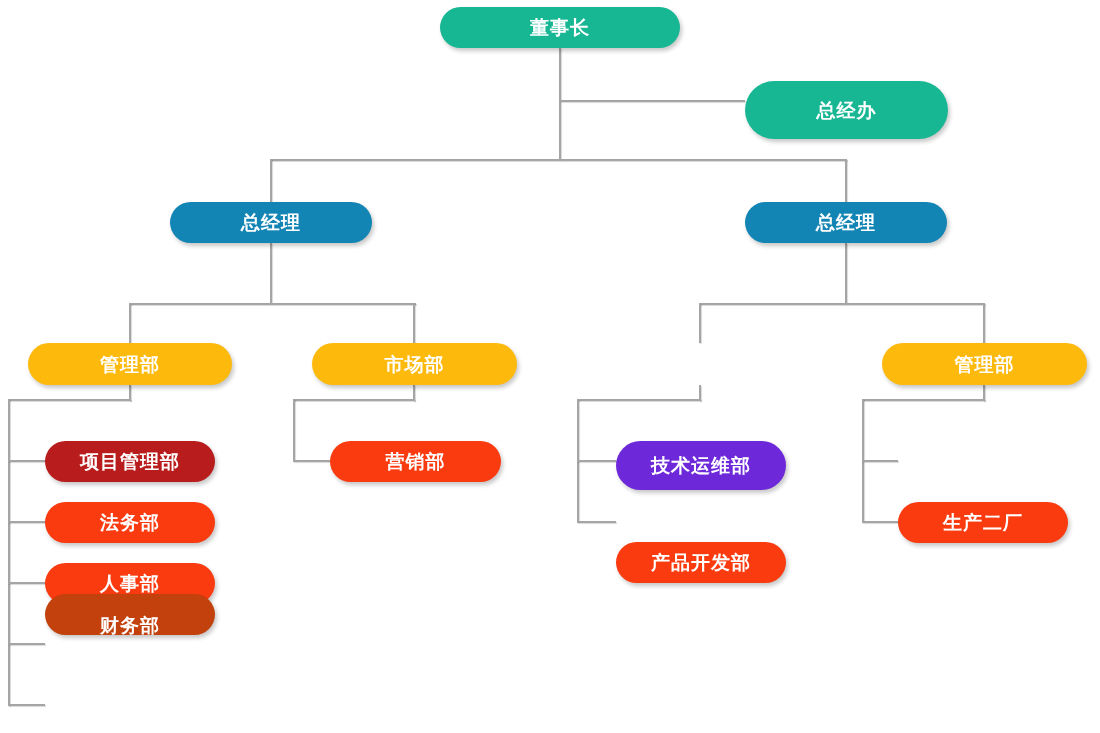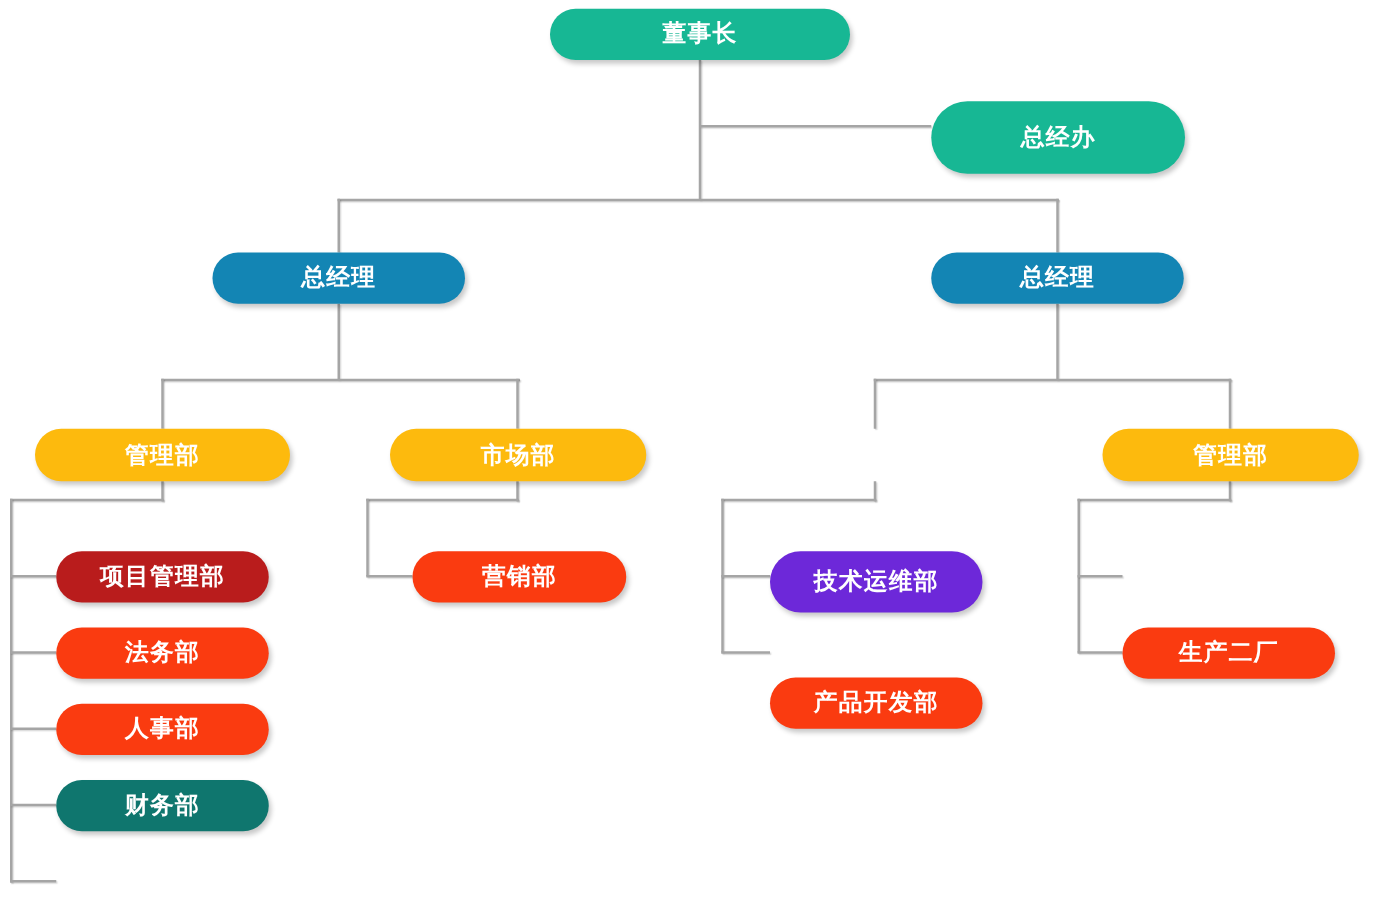--- a/index.html
+++ b/index.html
@@ -93,21 +93,21 @@
 
   <div class="node" style="left: 45px; top: 441px; width: 170px; height: 41px; background: #b91c1c;">
     <span class="label">项目管理部</span>
   </div>
   <div class="node" style="left: 45px; top: 502px; width: 170px; height: 41px; background: rgb(250, 59, 16);">
     <span class="label">法务部</span>
   </div>
   <div class="node" style="left: 45px; top: 563px; width: 170px; height: 41px; background: rgb(250, 59, 16);">
     <span class="label">人事部</span>
   </div>
-  <div class="node" style="left: 45px; top: 624px; width: 170px; height: 41px; background: #0f766e;">
+  <div class="node" style="left: 45px; top: 594px; width: 170px; height: 41px; background: #c2410c; align-items: flex-end;">
     <span class="label">财务部</span>
   </div>
 
   <div class="node" style="left: 330px; top: 441px; width: 171px; height: 41px; background: rgb(250, 59, 16);">
     <span class="label">营销部</span>
   </div>
 
   <div class="node" style="left: 616px; top: 441px; width: 170px; height: 49px; background: #6d28d9; text-align: right;">
     <span class="label">技术运维部</span>
   </div>

